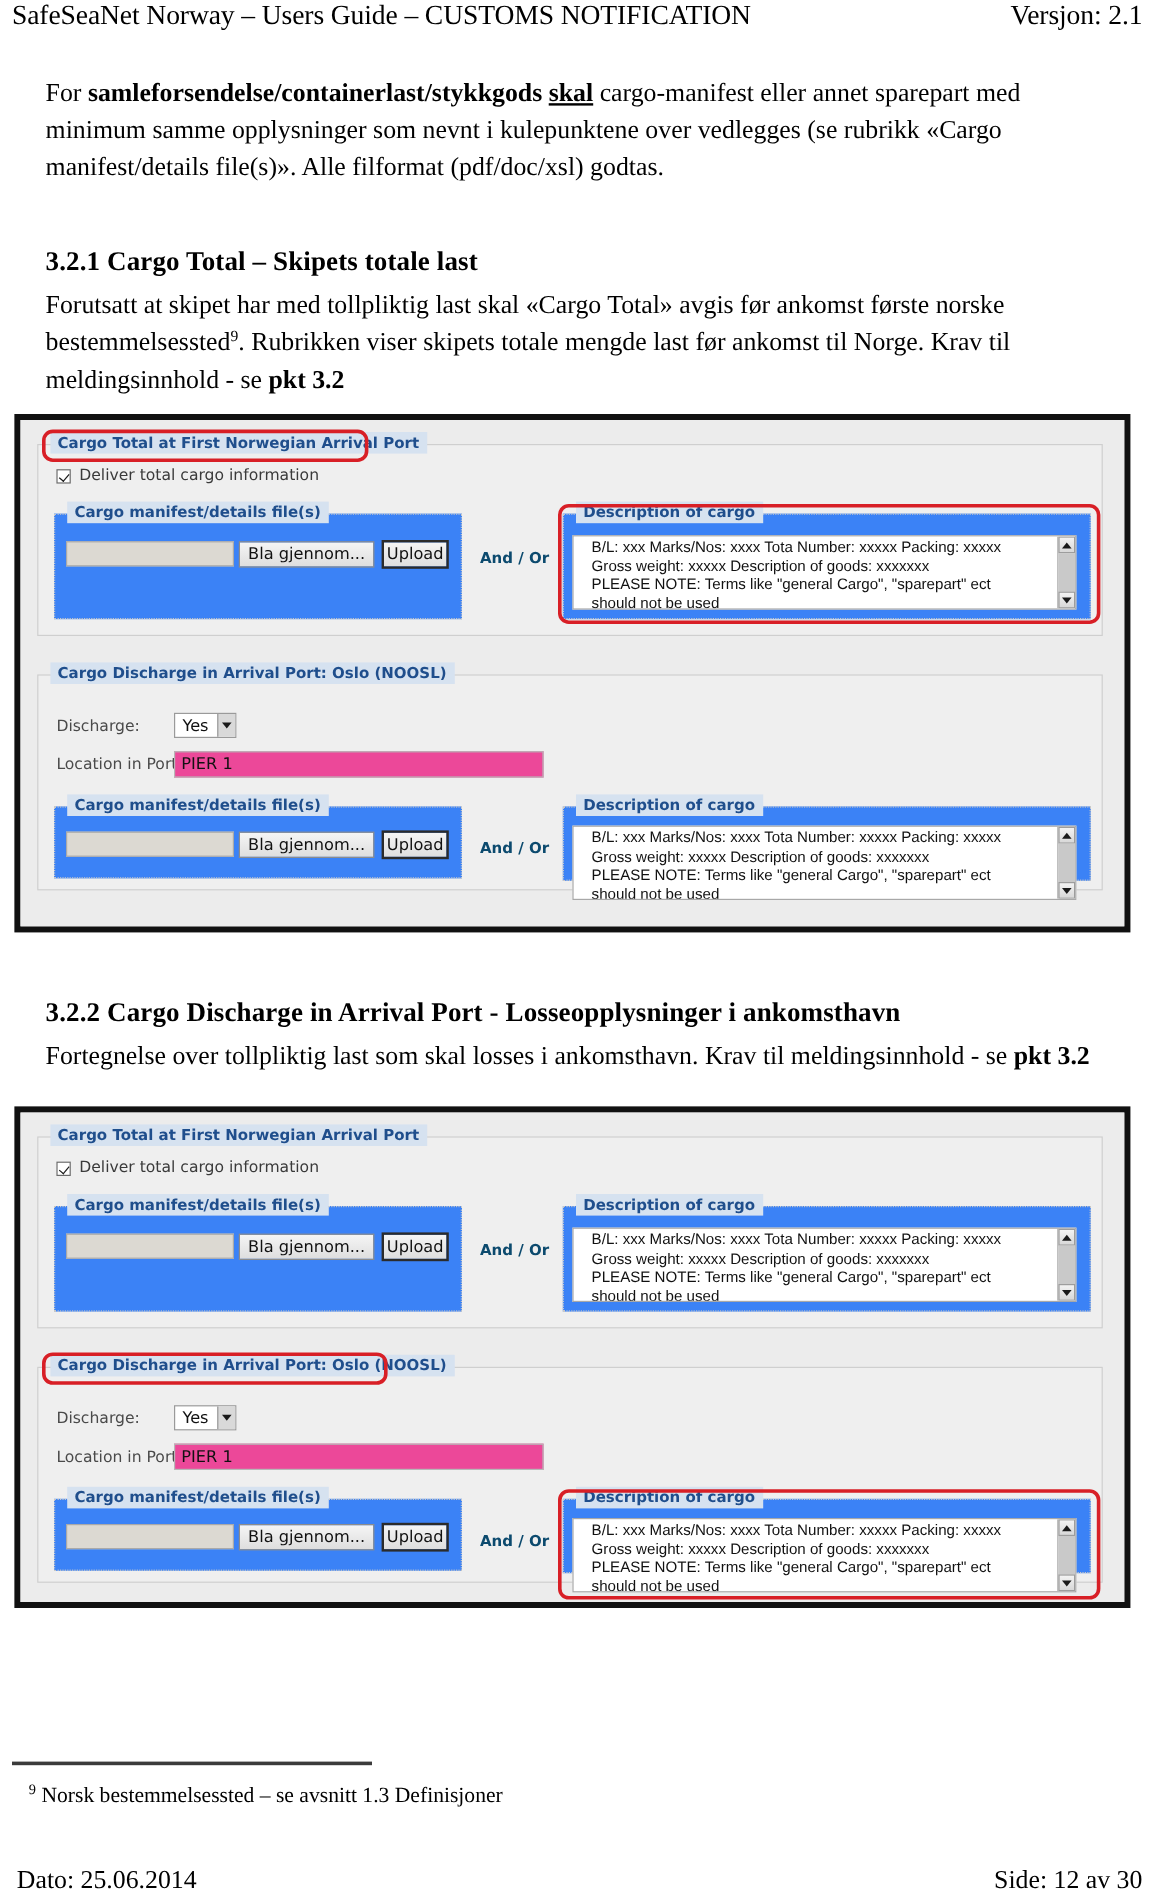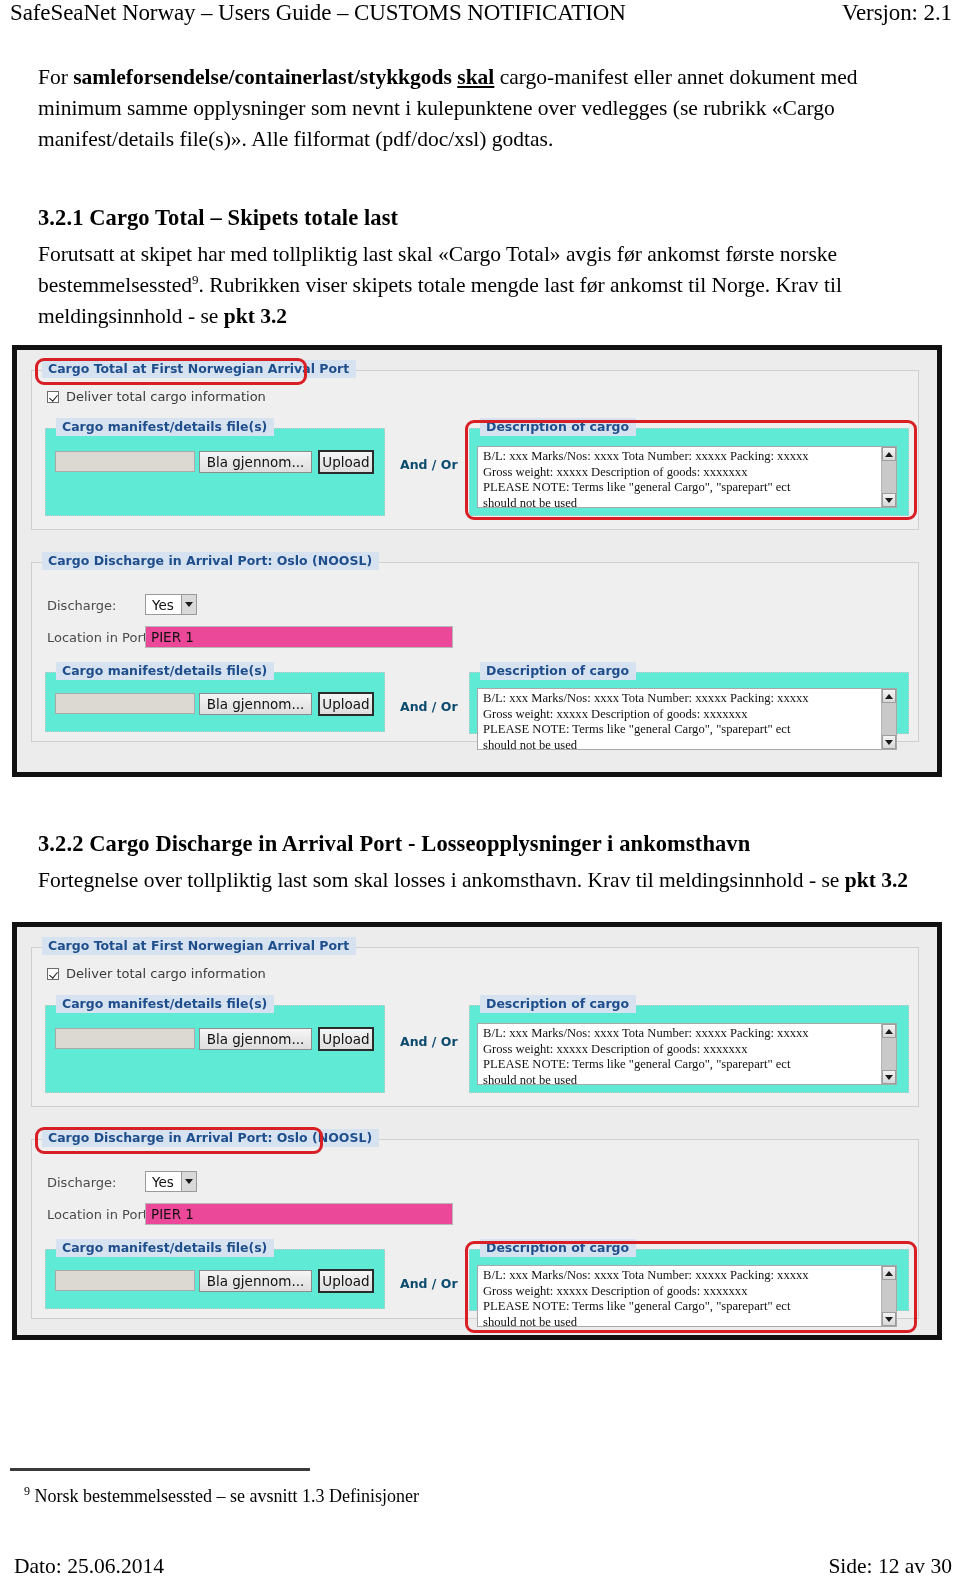--- a/index.html
+++ b/index.html
@@ -79,21 +79,21 @@
     background: #ececec;
     font-family: "DejaVu Sans", "Liberation Sans", sans-serif;
   }
 
   
   .panel {
     position: absolute;
     border: 1px solid #cfcfcf;
     background: #efefef;
   }
-  .panel.dashed { border: 1px dotted #c8c8c8; background: #5eead4; text-align: center; }
+  .panel.dashed { border: 1px dotted #c8c8c8; background: #3b82f6; text-align: center; }
 
   .legend {
     position: absolute;
     top: -11px;
     left: 10px;
     background: #d6e2f0;
     color: #1f4e8c;
     font-weight: bold;
     font-size: 12.5px;
     padding: 2px 7px 2px 6px;
@@ -207,26 +207,26 @@
     white-space: nowrap;
   }
 
   .textarea {
     position: absolute;
     background: #ffffff;
     border: 1px solid #a8a8a8;
     overflow: hidden;
   }
   .textarea .lines {
-    padding: 2px 4px 0 5px;
+    padding: 2px 4px 0 15px;
     font-size: 12.6px;
     line-height: 15.5px;
     color: #111;
     white-space: nowrap;
-    font-family: Liberation Serif, serif;
+    font-family: Liberation Sans, sans-serif;
   }
   .scrollbar {
     position: absolute;
     top: 0; right: 0; bottom: 0;
     width: 15px;
     background: #e8e8e8;
     border-left: 1px solid #b5b5b5;
     display: flex;
     flex-direction: column;
     justify-content: space-between;
@@ -286,21 +286,21 @@
 <body>
 
 <div class="page-header">
   <span class="left">SafeSeaNet Norway – Users Guide – CUSTOMS NOTIFICATION</span>
   <span class="right">Versjon: 2.1</span>
 </div>
 
 <div class="doc-body">
 
   <p class="para">
-    <span>For </span><span class="b">samleforsendelse/containerlast/stykkgods</span> <span class="b u">skal</span><span> cargo-manifest eller annet dokument</span>
+    <span>For </span><span class="b">samleforsendelse/containerlast/stykkgods</span> <span class="b u">skal</span><span> cargo-manifest eller annet sparepart</span>
     <span>med minimum samme opplysninger som nevnt i kulepunktene over vedlegges (se rubrikk</span>
     <span>«Cargo manifest/details file(s)». Alle filformat (pdf/doc/xsl) godtas.</span>
   </p>
 
   <div class="gap-1"></div>
 
   <h3 class="heading">3.2.1 Cargo Total – Skipets totale last</h3>
 
   <div class="gap-small"></div>
 

